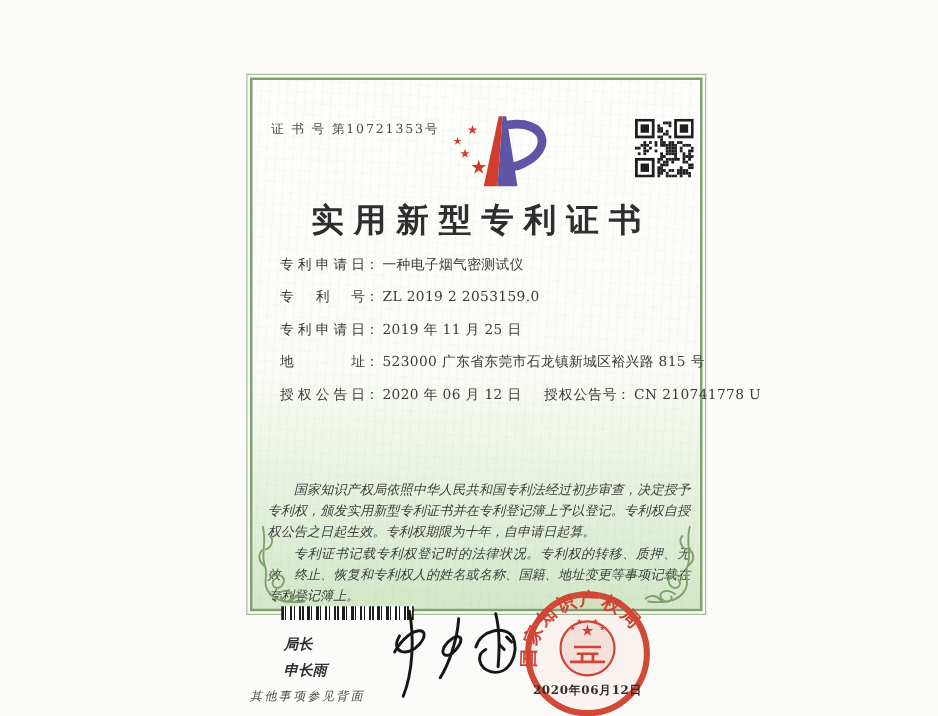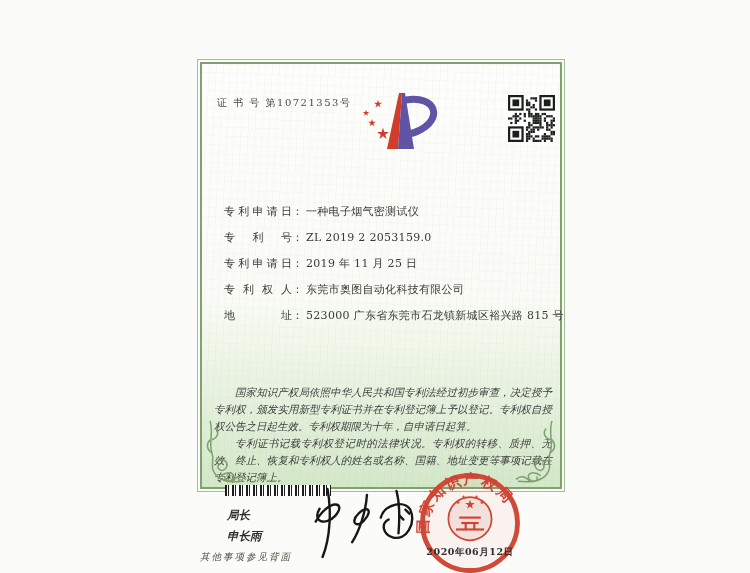--- a/index.html
+++ b/index.html
@@ -223,36 +223,37 @@
         <rect x="16" y="40" width="2" height="2"></rect>
         <rect x="22" y="40" width="2" height="2"></rect>
         <rect x="24" y="40" width="2" height="2"></rect>
         <rect x="26" y="40" width="2" height="2"></rect>
         <rect x="28" y="40" width="2" height="2"></rect>
         <rect x="32" y="40" width="2" height="2"></rect>
         <rect x="38" y="40" width="2" height="2"></rect>
       </g>
   </svg>
 
+  <div class="title">实用新型专利证书</div>
 
   <div class="fields">
     <div class="frow">
       <span class="lbl">专利申请日</span><span class="colon">：</span><span class="val">一种电子烟气密测试仪</span>
     </div>
     <div class="frow">
       <span class="lbl">专利号</span><span class="colon">：</span><span class="val">ZL 2019 2 2053159.0</span>
     </div>
     <div class="frow">
       <span class="lbl">专利申请日</span><span class="colon">：</span><span class="val">2019 年 11 月 25 日</span>
     </div>
     <div class="frow">
-      <span class="lbl">专利权人</span><span class="colon">：</span><span class="val">东莞市奥图自动化科技有限公司</span>
-    </div>
-    <div class="frow">
       <span class="lbl">地址</span><span class="colon">：</span><span class="val">523000 广东省东莞市石龙镇新城区裕兴路 815 号</span>
+    </div>
+    <div class="frow">
+      <span class="lbl">授权公告日</span><span class="colon">：</span><span class="val">2020 年 06 月 12 日</span><span class="second-pair"><span class="lbl2">授权公告号</span><span class="colon">：</span><span class="val">CN 210741778 U</span></span>
     </div>
   </div>
 
   <div class="paras">
     <p>国家知识产权局依照中华人民共和国专利法经过初步审查，决定授予专利权，颁发实用新型专利证书并在专利登记簿上予以登记。专利权自授权公告之日起生效。专利权期限为十年，自申请日起算。</p>
     <p>专利证书记载专利权登记时的法律状况。专利权的转移、质押、无效、终止、恢复和专利权人的姓名或名称、国籍、地址变更等事项记载在专利登记簿上。</p>
   </div>
 
   <div class="barcode"></div>
 

